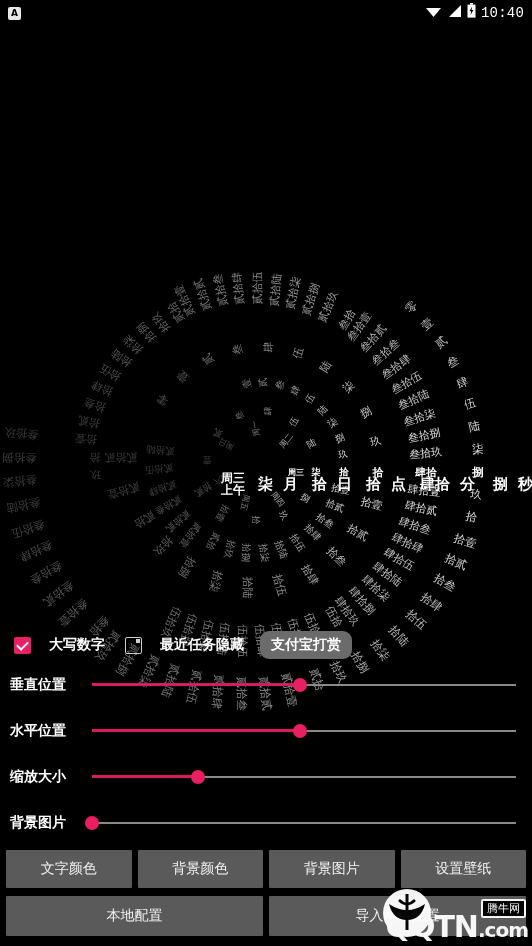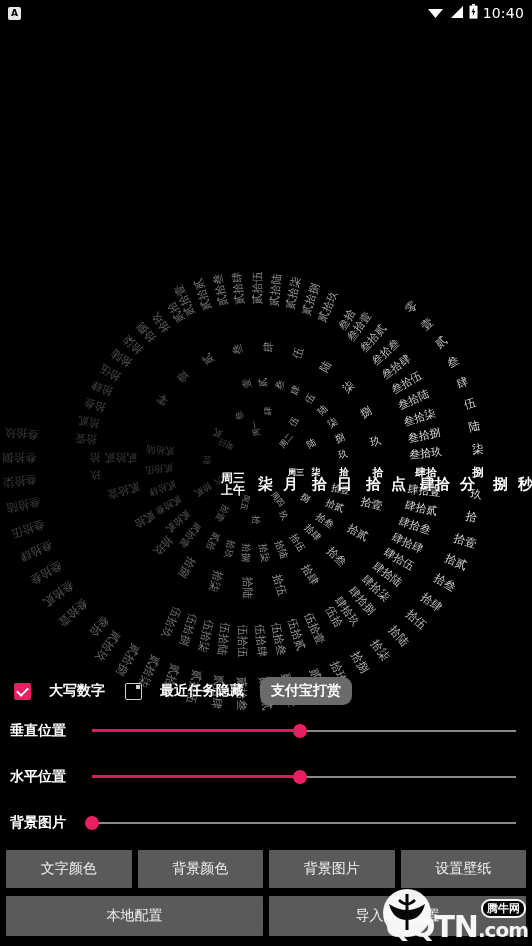--- a/index.html
+++ b/index.html
@@ -11,21 +11,21 @@
   }
   #app { position:relative; width:532px; height:946px; background:#000; overflow:hidden; }
 
   
   #statusbar {
     position:absolute; top:0; left:0; width:532px; height:26px;
     display:flex; align-items:center; justify-content:space-between;
     padding:0 8px 0 8px; background:#000; z-index:50;
   }
   .sb-left { display:flex; align-items:center; gap:6px; }
-  .sb-right { display:flex; align-items:center; gap:5px; }
+  .sb-right { display:flex; align-items:center; gap:5px;font-family:Liberation Mono, monospace; }
   .app-badge {
     width:13px; height:13px; background:#e8e8e8; border-radius:2px;
     color:#000; font-size:9px; font-weight:bold; line-height:13px; text-align:center;
   }
   .sb-clock { color:#fff; font-size:14px; letter-spacing:.2px; }
   .ico { display:block; }
 
   
   #clock-area { position:absolute; top:26px; left:0; width:532px; height:920px; overflow:hidden; }
   #spiral { position:absolute; left:0; top:0; width:532px; height:920px; }
@@ -100,22 +100,22 @@
     position:absolute; right:4px; bottom:2px; z-index:60;
     display:flex; align-items:flex-end; gap:2px; opacity:.95;
   }
   .wm-text {
     color:#fff; font-size:30px; font-weight:bold; letter-spacing:-1px;
     line-height:28px; font-family:"DejaVu Sans","Liberation Sans",sans-serif;
   }
   .wm-text .dotcom { font-size:20px; font-weight:bold; }
   .wm-badge {
     position:absolute; right:2px; top:-14px;
-    border:2px solid #fff; border-radius:9px; color:#fff;
-    font-size:11px; padding:0px 4px; font-weight:bold; background:#000;margin-left:20px;
+    border:2px solid #fff; border-radius:2px; color:#fff;
+    font-size:11px; padding:0px 4px; font-weight:normal; background:#000;margin-left:20px;
   }
   .wm-bull { position:absolute; left:-6px; bottom:2px; }
 </style>
 </head>
 <body>
 
 <div id="app">
 
   <div id="statusbar">
     <div class="sb-left">
@@ -348,20 +348,28 @@
         </div>
         <div class="slider-row">
           <div class="slider-label">水平位置</div>
           <div class="slider-wrap">
             <div class="track"></div>
             <div class="fill" style="width: 49%;"></div>
             <div class="thumb" style="left: 49%;"></div>
           </div>
         </div>
         <div class="slider-row">
+          <div class="slider-label">缩放大小</div>
+          <div class="slider-wrap">
+            <div class="track"></div>
+            <div class="fill" style="width: 25%;"></div>
+            <div class="thumb" style="left: 25%;"></div>
+          </div>
+        </div>
+        <div class="slider-row">
           <div class="slider-label">背景图片</div>
           <div class="slider-wrap">
             <div class="track"></div>
             <div class="fill" style="width: 0%;"></div>
             <div class="thumb" style="left: 0%;"></div>
           </div>
         </div>
       </div>
 
     <div class="btn-row" id="btn-row-1">

